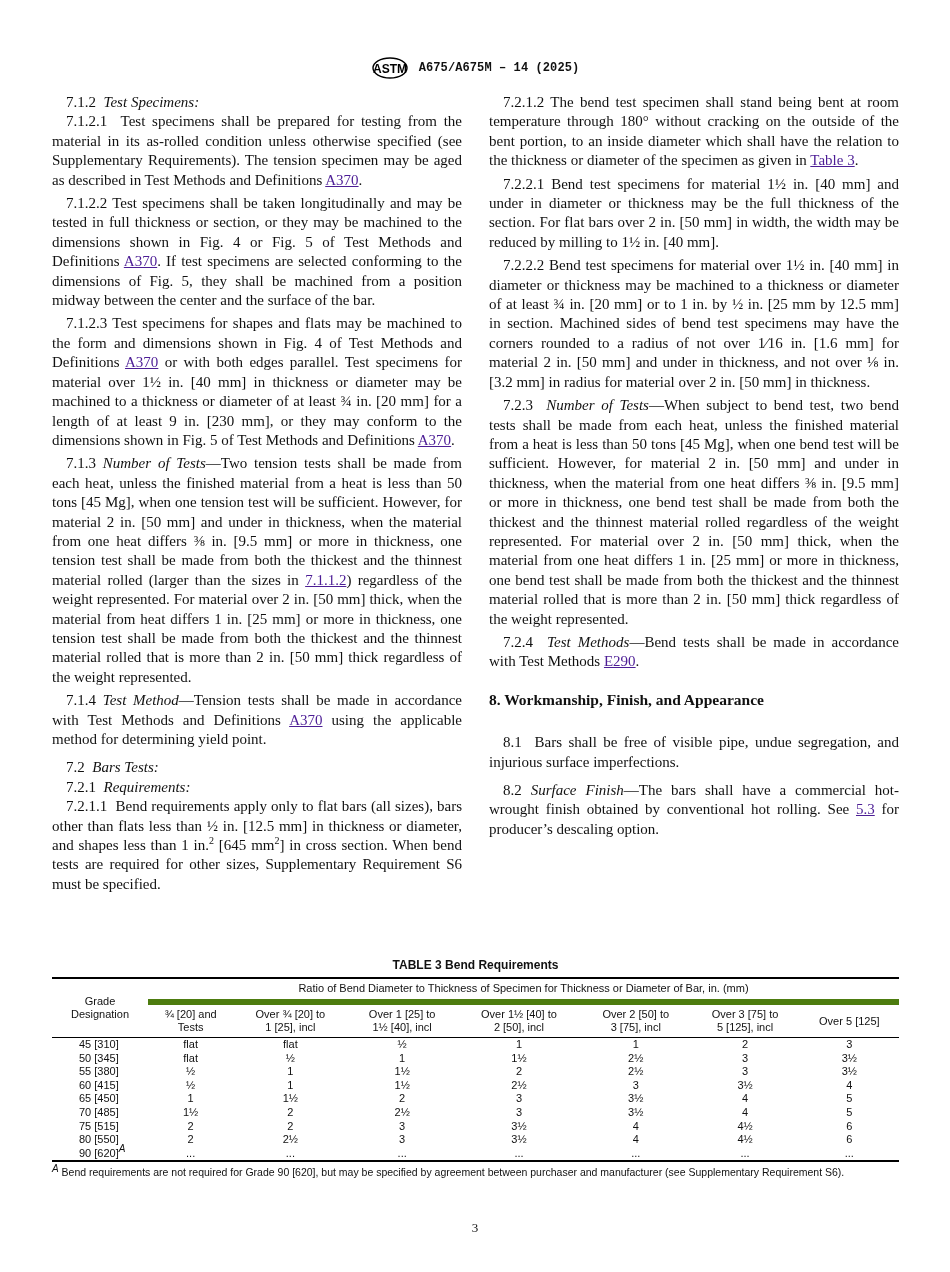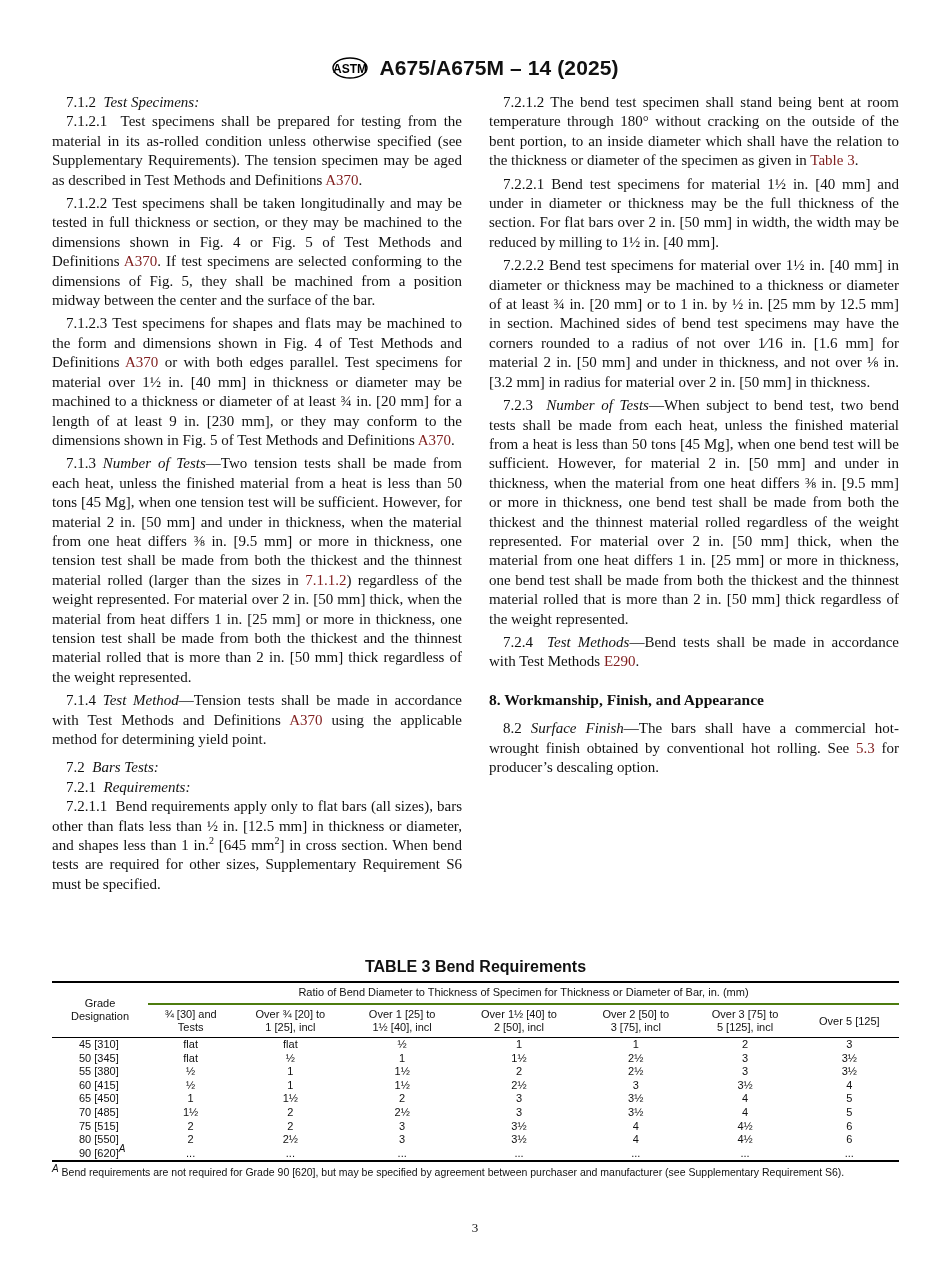--- a/index.html
+++ b/index.html
@@ -1,40 +1,40 @@
 <!DOCTYPE html>
 <html><head>
 <meta charset="utf-8">
 <style>
   html, body { margin: 0; padding: 0; background: #ffffff; }
   body { width: 950px; height: 1272px; position: relative; overflow: hidden; color: #111; }
   .page { position: absolute; left: 0; top: 0; width: 950px; height: 1272px; }
   .header { position: absolute; top: 56px; left: 0; width: 950px; text-align: center; height: 28px; }
   .header-inner { display: inline-flex; align-items: center; gap: 10px; }
   .logo { width: 38px; height: 24px; display: inline-block; }
-  .doc-id { font-family: Liberation Sans, sans-serif; font-weight: bold; font-size: 21px; letter-spacing: 0.1px; }
+  .doc-id { font-family: Liberation Mono, monospace; font-weight: bold; font-size: 12px; letter-spacing: 0.1px; }
   .col { position: absolute; top: 93px; width: 410px; font-family: "Liberation Serif", serif; font-size: 15px; line-height: 19.4px; text-align: justify; }
   .col-left { left: 52px; }
   .col-right { left: 489px; }
   .p { margin: 0; text-indent: 14px; }
   .p.gap { margin-top: 4px; }
   .p.gap2 { margin-top: 9px; }
-  .link { color: #7f1d1d; }
+  .link { color: #4c1d95; text-decoration: underline; }
   .it { font-style: italic; }
   sup { font-size: 10px; line-height: 0; }
-  .section-heading { font-family: "Liberation Serif", serif; font-weight: bold; font-size: 15.5px; margin: 18px 0 10px 0; text-indent: 0; }
+  .section-heading { font-family: "Liberation Serif", serif; font-weight: bold; font-size: 15.5px; margin: 18px 0 24px 0; text-indent: 0; }
   .table-wrap { position: absolute; left: 52px; top: 958px; width: 847px; font-family: "Liberation Sans", sans-serif; font-size: 11px; }
-  .table-title { text-align: center; font-weight: bold; font-size: 16px; margin-bottom: 5px; }
+  .table-title { text-align: center; font-weight: bold; font-size: 12px; margin-bottom: 5px; }
   table { width: 100%; border-collapse: collapse; }
   .thick-top { border-top: 2px solid #000; }
   .thin { border-bottom: 1px solid #000; }
   th { font-weight: normal; text-align: center; padding: 0; line-height: 13px; }
   td { text-align: center; padding: 0; line-height: 13.6px; }
   td.grade { text-align: left; padding-left: 27px; }
-  .span-head { padding: 3px 0 4px 0; border-bottom: 2px solid #4d7c0f; }
+  .span-head { padding: 3px 0 4px 0; border-bottom: 6px solid #4d7c0f; }
   .sub-head th { padding: 3px 0 3px 0; }
   .body-first td { }
   .table-bottom { border-top: 2px solid #000; }
   .footnote { margin-top: 4px; font-size: 10.5px; }
   .page-num { position: absolute; top: 1220px; left: 0; width: 950px; text-align: center; font-family: "Liberation Serif", serif; font-size: 13px; }
 </style>
 </head>
 <body>
 
 <div class="page">
@@ -89,37 +89,40 @@
     <p class="p gap">
       <span>7.2.2.2</span> <span>Bend test specimens for material over 1½ in. [40 mm] in diameter or thickness may be machined to a thickness or diameter of at least ¾ in. [20 mm] or to 1 in. by ½ in. [25 mm by 12.5 mm] in section. Machined sides of bend test specimens may have the corners rounded to a radius of not over 1⁄16 in. [1.6 mm] for material 2 in. [50 mm] and under in thickness, and not over ⅛ in. [3.2 mm] in radius for material over 2 in. [50 mm] in thickness.</span>
     </p>
     <p class="p gap">
       <span>7.2.3</span>&nbsp; <span class="it">Number of Tests</span><span>—When subject to bend test, two bend tests shall be made from each heat, unless the finished material from a heat is less than 50 tons [45 Mg], when one bend test will be sufficient. However, for material 2 in. [50 mm] and under in thickness, when the material from one heat differs ⅜ in. [9.5 mm] or more in thickness, one bend test shall be made from both the thickest and the thinnest material rolled regardless of the weight represented. For material over 2 in. [50 mm] thick, when the material from one heat differs 1 in. [25 mm] or more in thickness, one bend test shall be made from both the thickest and the thinnest material rolled that is more than 2 in. [50 mm] thick regardless of the weight represented.</span>
     </p>
     <p class="p gap">
       <span>7.2.4</span>&nbsp; <span class="it">Test Methods</span><span>—Bend tests shall be made in accordance with Test Methods </span><a class="link">E290</a><span>.</span>
     </p>
     <p class="section-heading">8.  Workmanship, Finish, and Appearance</p>
+    <p class="p">
+      <span>8.1</span>&nbsp; <span>Bars shall be free of visible pipe, undue segregation, and injurious surface imperfections.</span>
+    </p>
     <p class="p gap2">
       <span>8.2</span> <span class="it">Surface Finish</span><span>—The bars shall have a commercial hot-wrought finish obtained by conventional hot rolling. See </span><a class="link">5.3</a><span> for producer’s descaling option.</span>
     </p>
   </div>
 
   <div class="table-wrap">
     <div class="table-title">TABLE 3 Bend Requirements</div>
     <table>
       <thead>
         <tr class="thick-top">
           <th rowspan="2" style="width:96px; border-bottom:1px solid #000;">
             <span>Grade</span><br><span>Designation</span>
           </th>
           <th colspan="7" class="span-head">Ratio of Bend Diameter to Thickness of Specimen for Thickness or Diameter of Bar, in. (mm)</th>
         </tr>
         <tr class="sub-head thin" id="subhead-row">
-            <th><span>¾ [30] and</span><br><span>Tests</span></th>
+            <th><span>¾ [20] and</span><br><span>Tests</span></th>
             <th><span>Over ¾ [20] to</span><br><span>1 [25], incl</span></th>
             <th><span>Over 1 [25] to</span><br><span>1½ [40], incl</span></th>
             <th><span>Over 1½ [40] to</span><br><span>2 [50], incl</span></th>
             <th><span>Over 2 [50] to</span><br><span>3 [75], incl</span></th>
             <th><span>Over 3 [75] to</span><br><span>5 [125], incl</span></th>
             <th><span>Over 5 [125]</span></th>
           </tr>
       </thead>
       <tbody id="table-body">
           <tr class="body-first">

